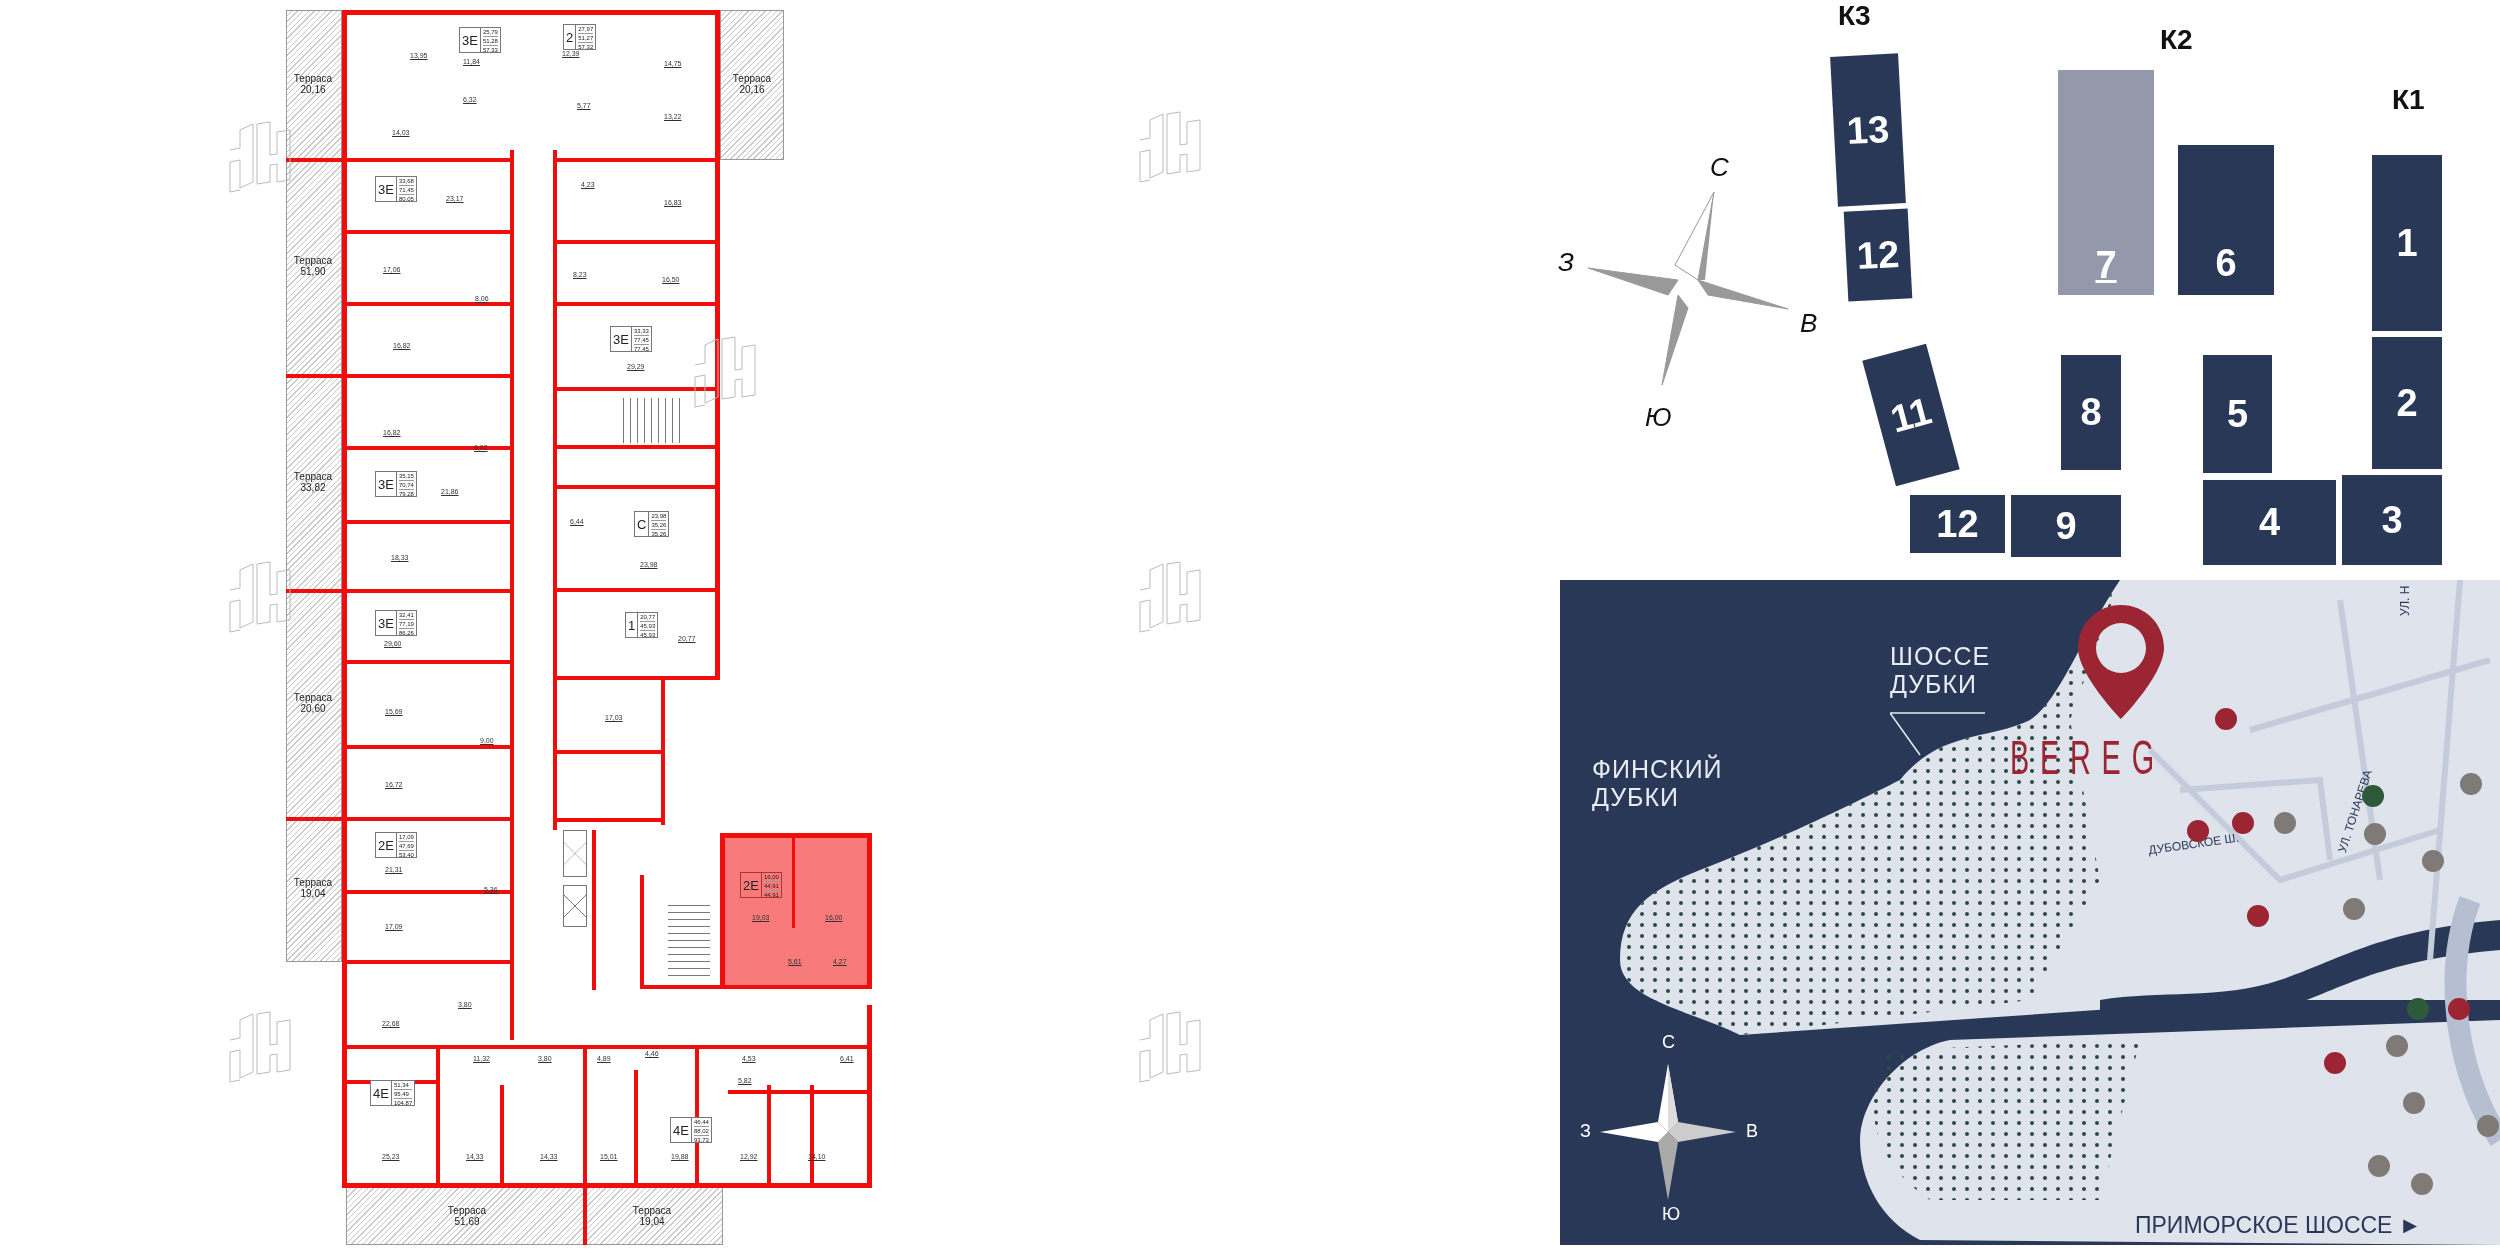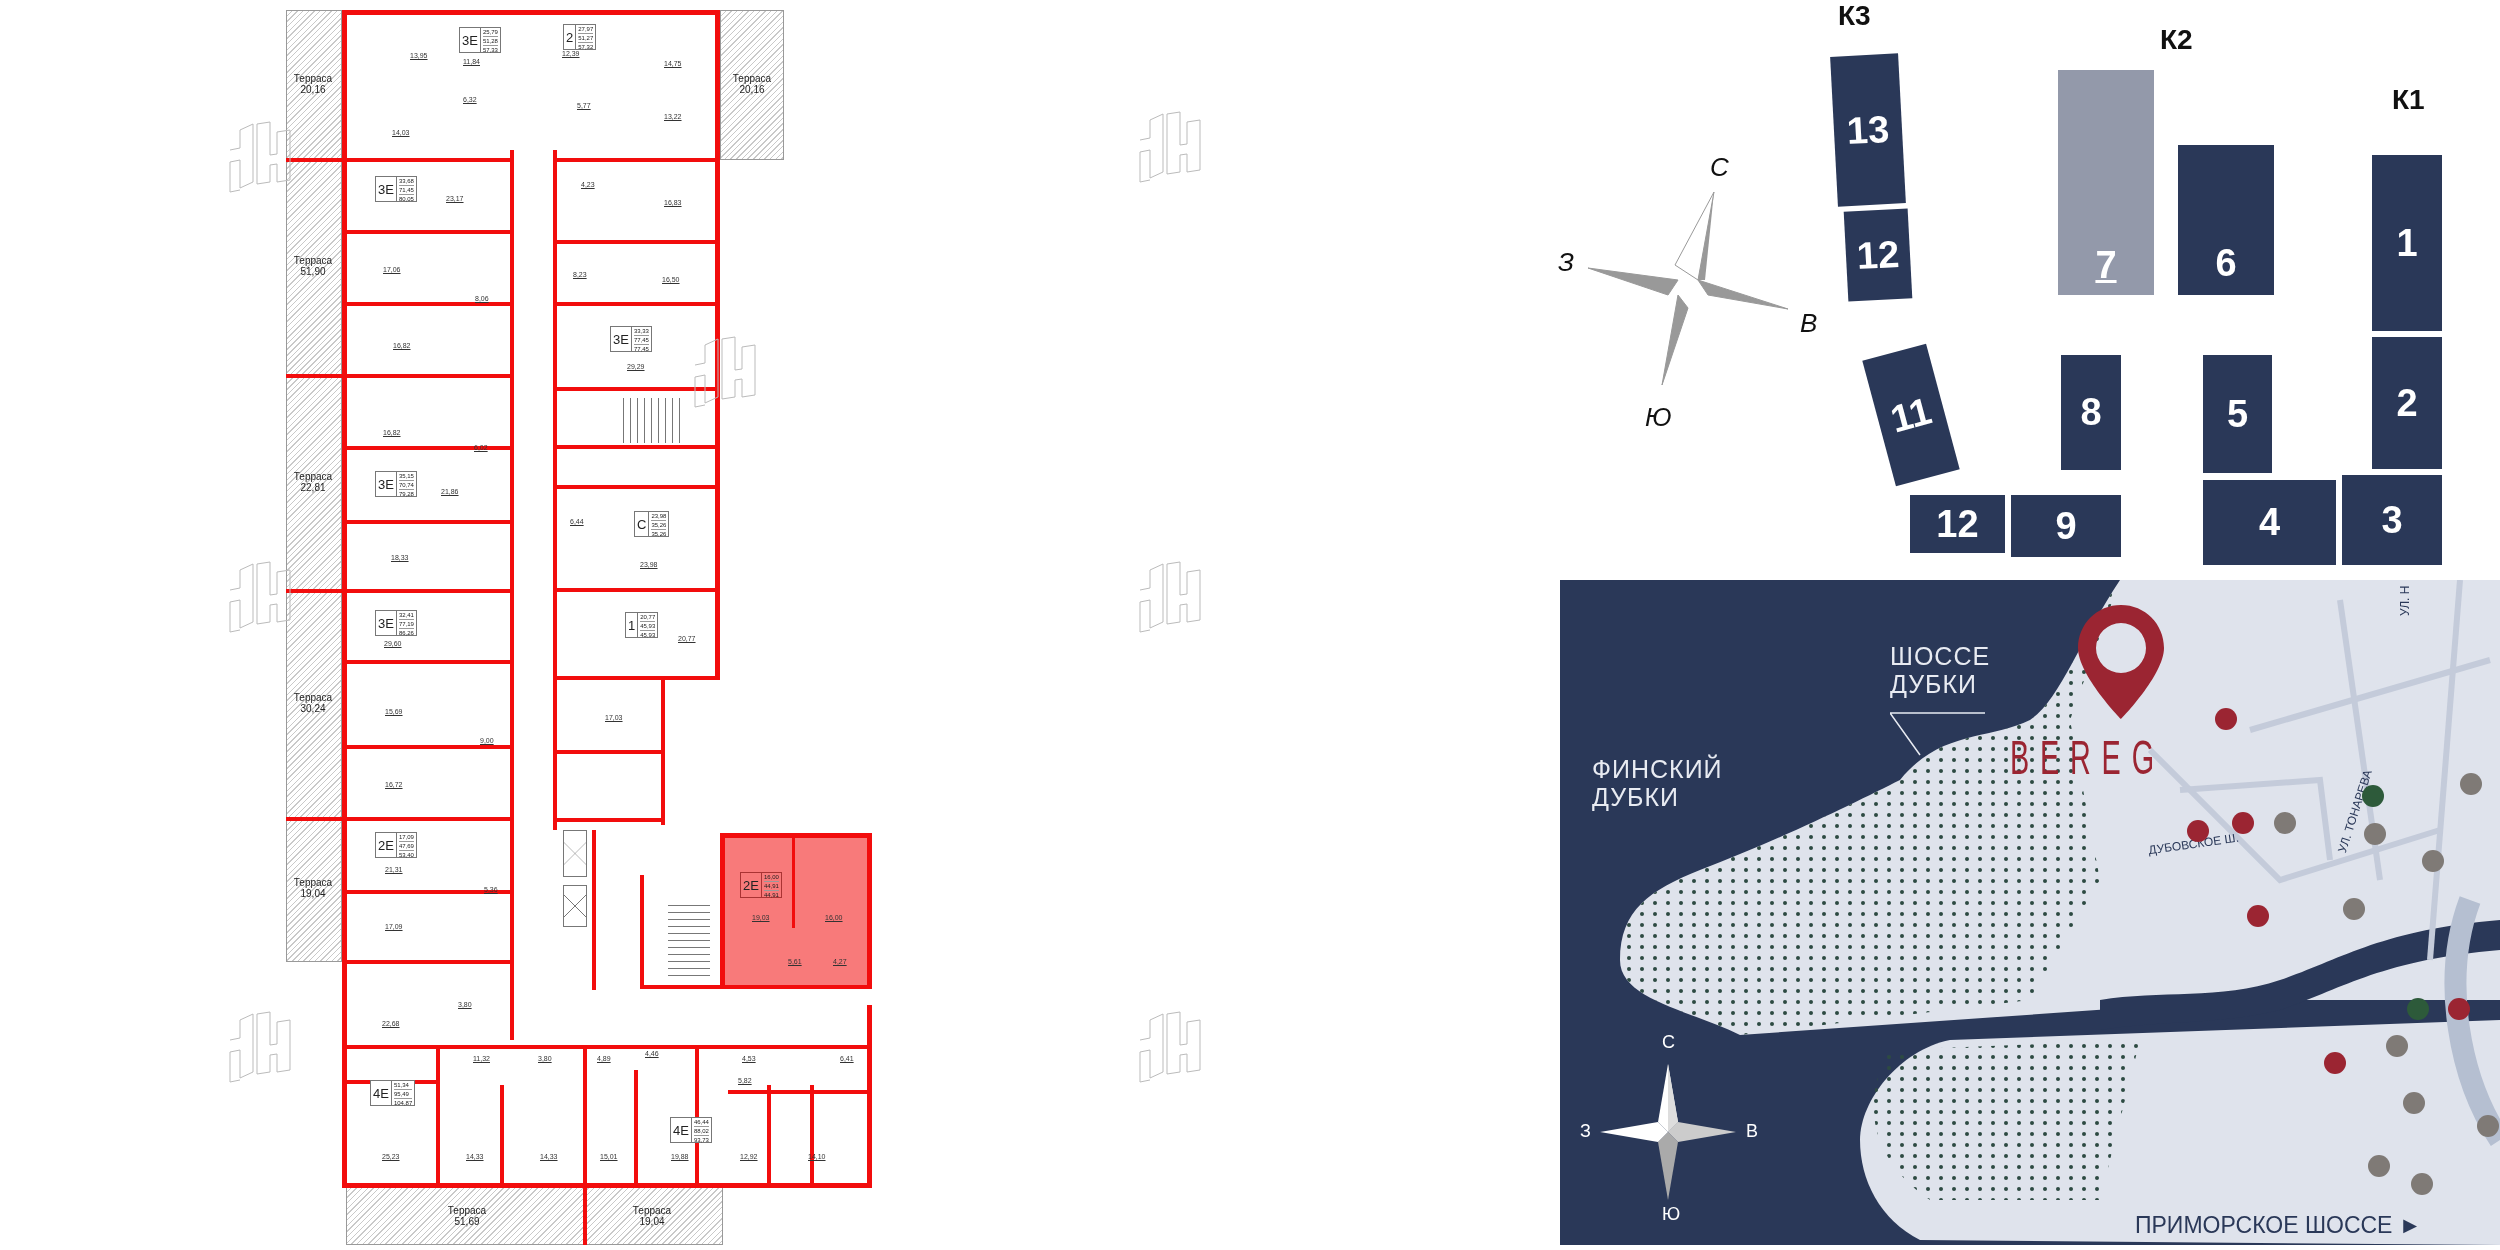--- a/index.html
+++ b/index.html
@@ -32,22 +32,22 @@
 
 <div id="plan">
 
   <div class="terrace" style="left:286px;top:10px;width:54px;height:950px;"></div>
   <div class="terrace" style="left:720px;top:10px;width:62px;height:148px;"></div>
   <div class="terrace" style="left:346px;top:1186px;width:375px;height:57px;"></div>
 
   <div class="terrace-label" style="left:283px;top:73px;"><span>Терраса</span><br><span>20,16</span></div>
   <div class="terrace-label" style="left:722px;top:73px;"><span>Терраса</span><br><span>20,16</span></div>
   <div class="terrace-label" style="left:283px;top:255px;"><span>Терраса</span><br><span>51,90</span></div>
-  <div class="terrace-label" style="left:283px;top:471px;"><span>Терраса</span><br><span>22,81</span></div>
-  <div class="terrace-label" style="left:283px;top:692px;"><span>Терраса</span><br><span>30,24</span></div>
+  <div class="terrace-label" style="left:283px;top:471px;"><span>Терраса</span><br><span>33,82</span></div>
+  <div class="terrace-label" style="left:283px;top:692px;"><span>Терраса</span><br><span>20,60</span></div>
   <div class="terrace-label" style="left:283px;top:877px;"><span>Терраса</span><br><span>19,04</span></div>
   <div class="terrace-label" style="left:437px;top:1205px;"><span>Терраса</span><br><span>51,69</span></div>
   <div class="terrace-label" style="left:622px;top:1205px;"><span>Терраса</span><br><span>19,04</span></div>
 
   <div class="selected" style="left:725px;top:833px;width:146px;height:154px;"></div>
 
   <div class="wall" style="left:342px;top:10px;width:5px;height:1178px;"></div>
   <div class="wall" style="left:715px;top:10px;width:5px;height:670px;"></div>
   <div class="wall" style="left:342px;top:10px;width:378px;height:5px;"></div>
   <div class="wall" style="left:342px;top:1183px;width:530px;height:5px;"></div>

